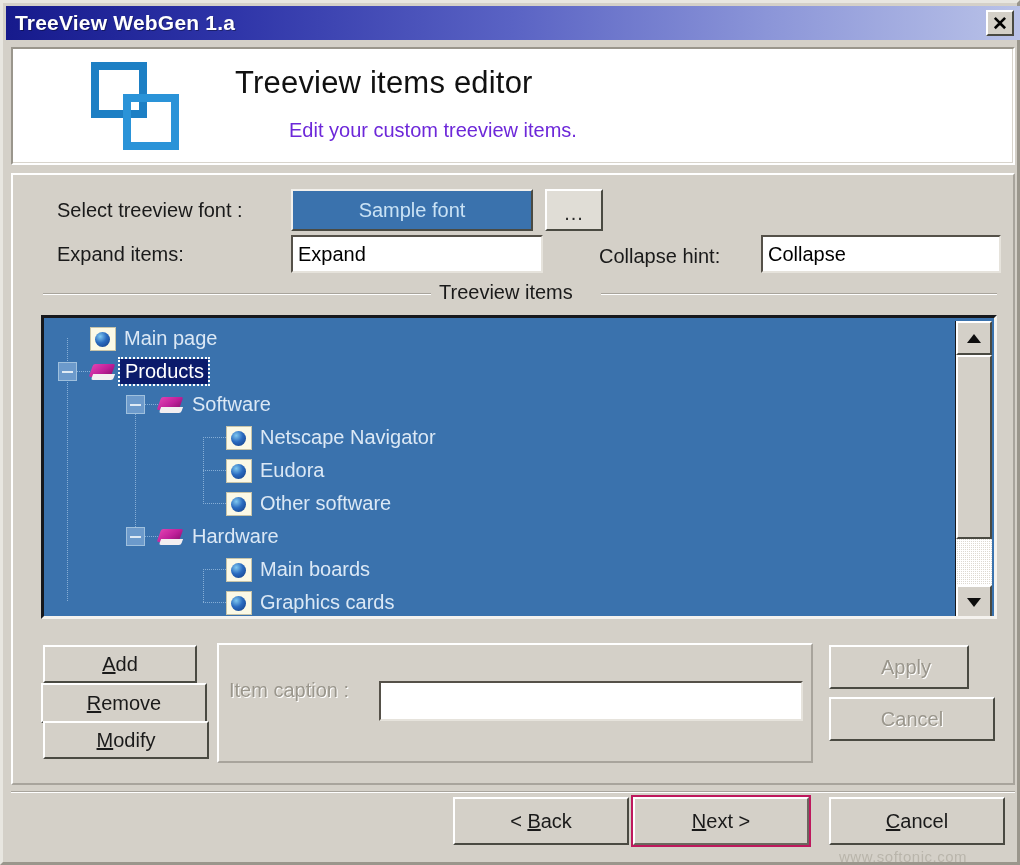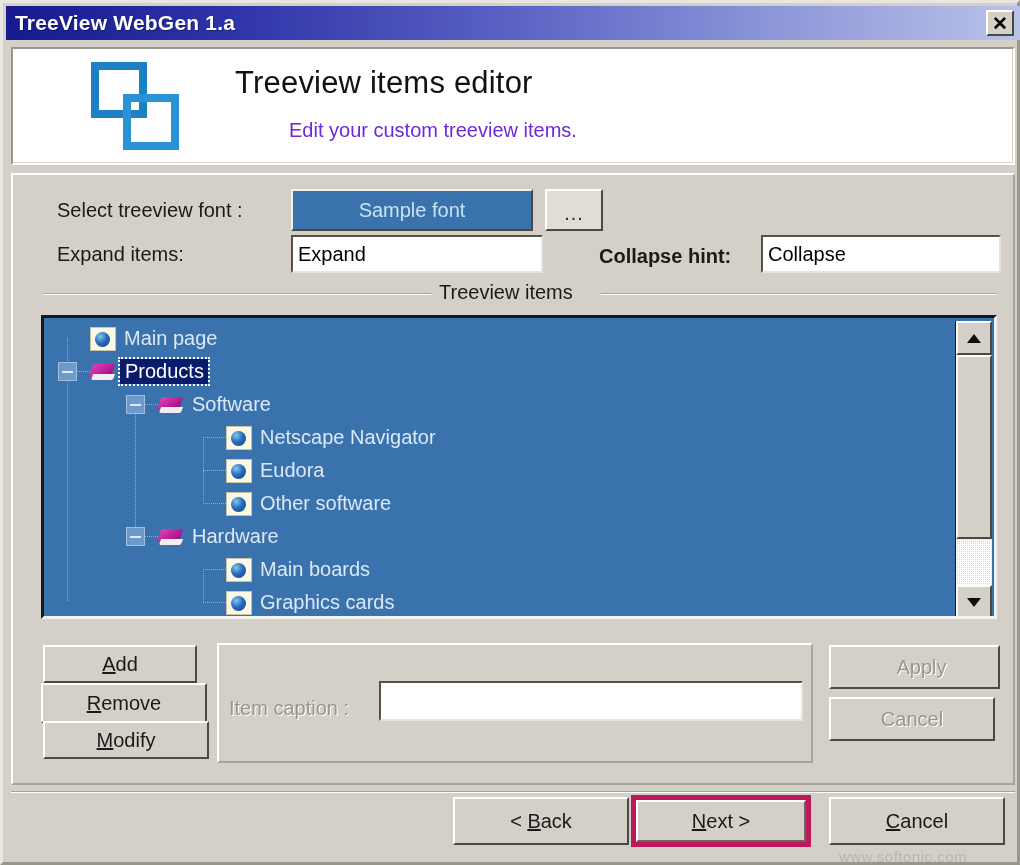--- a/index.html
+++ b/index.html
@@ -107,21 +107,21 @@
 
   
   .lbl {
     position: absolute;
     font-size: 20px;
     color: #1a1a1a;
     white-space: nowrap;
   }
   #lbl-font { left: 44px; top: 24px; }
   #lbl-expand { left: 44px; top: 68px; }
-  #lbl-collapse { left: 586px; top: 70px; font-weight: bold; }
+  #lbl-collapse { left: 586px; top: 70px; }
 
   #sample-font-button {
     position: absolute;
     left: 278px; top: 14px;
     width: 242px; height: 42px;
     background: #3a72ad;
     box-sizing: border-box;
     border-top: 2px solid #f2f0ec;
     border-left: 2px solid #f2f0ec;
     border-right: 2px solid #4a4a42;
@@ -369,48 +369,48 @@
     width: 596px; height: 120px;
     background: #d4d0c8;
     box-sizing: border-box;
     border-top: 2px solid #ffffff;
     border-left: 2px solid #ffffff;
     border-right: 2px solid #a8a49c;
     border-bottom: 2px solid #a8a49c;
   }
   #caption-label {
     position: absolute;
-    left: 10px; top: 52px;
+    left: 10px; top: 34px;
     font-size: 20px;
     color: #9a968c;
     text-shadow: 1px 1px 0 #ffffff;
   }
   #caption-input {
     position: absolute;
     left: 160px; top: 36px;
     width: 424px; height: 40px;
   }
 
-  #btn-apply  { left: 816px; top: 470px; width: 171px; height: 44px; padding-left: 14px; }
+  #btn-apply  { left: 816px; top: 470px; width: 140px; height: 44px; padding-left: 14px; }
   #btn-cancel-inner { left: 816px; top: 522px; width: 166px; height: 44px; }
 
   
   #footer-sep {
     position: absolute;
     left: 8px; top: 788px; width: 1004px; height: 2px;
     background: linear-gradient(to bottom, #a8a49c 0 1px, #ffffff 1px 2px);
   }
 
   
   #btn-back { position: absolute; left: 450px; top: 794px; width: 176px; height: 48px; }
   #btn-next {
     position: absolute; left: 628px; top: 792px; width: 180px; height: 52px;
     background: #d4d0c8;
     box-sizing: border-box;
-    border: 5px solid #be185d;
+    border: 2px solid #be185d;
     display: flex; align-items: center; justify-content: center;
     font-size: 20px; color: #1a1a1a; cursor: pointer; user-select: none;
   }
   #btn-next .inner {
     width: 100%; height: 100%;
     box-sizing: border-box;
     border-top: 2px solid #ffffff;
     border-left: 2px solid #ffffff;
     border-right: 2px solid #6a665e;
     border-bottom: 2px solid #6a665e;

